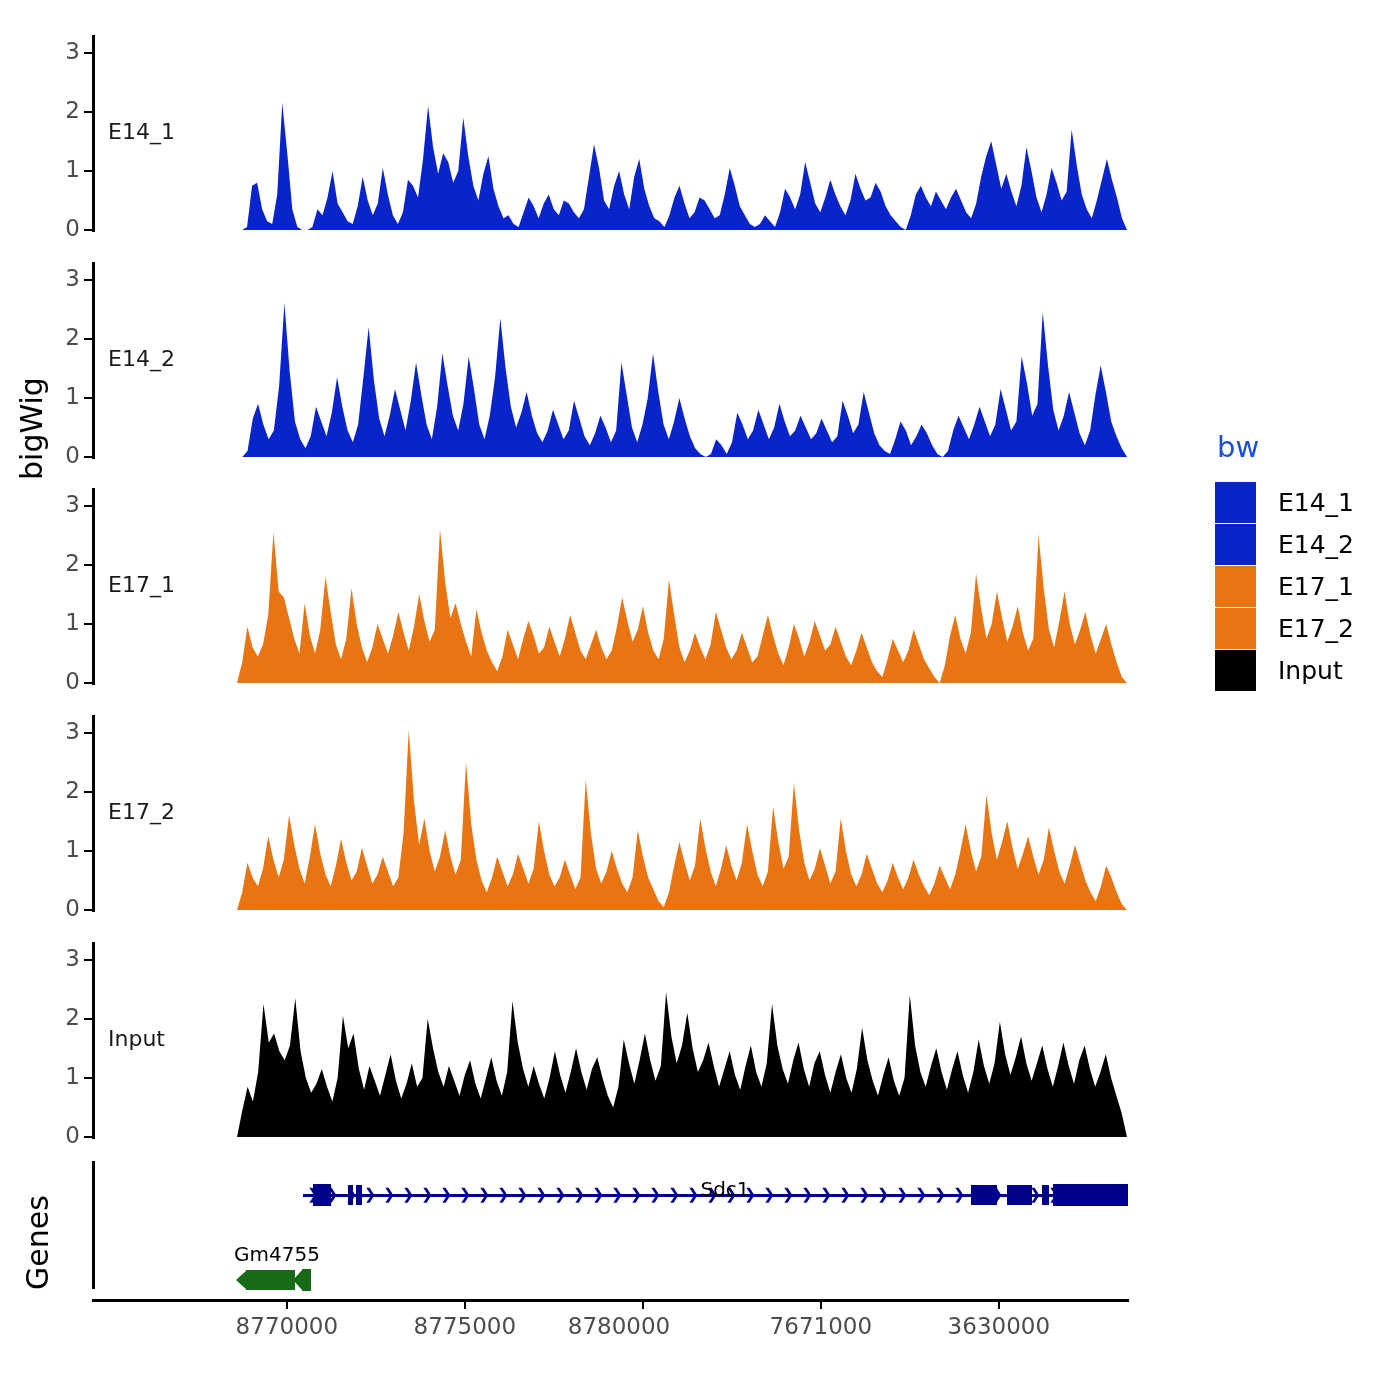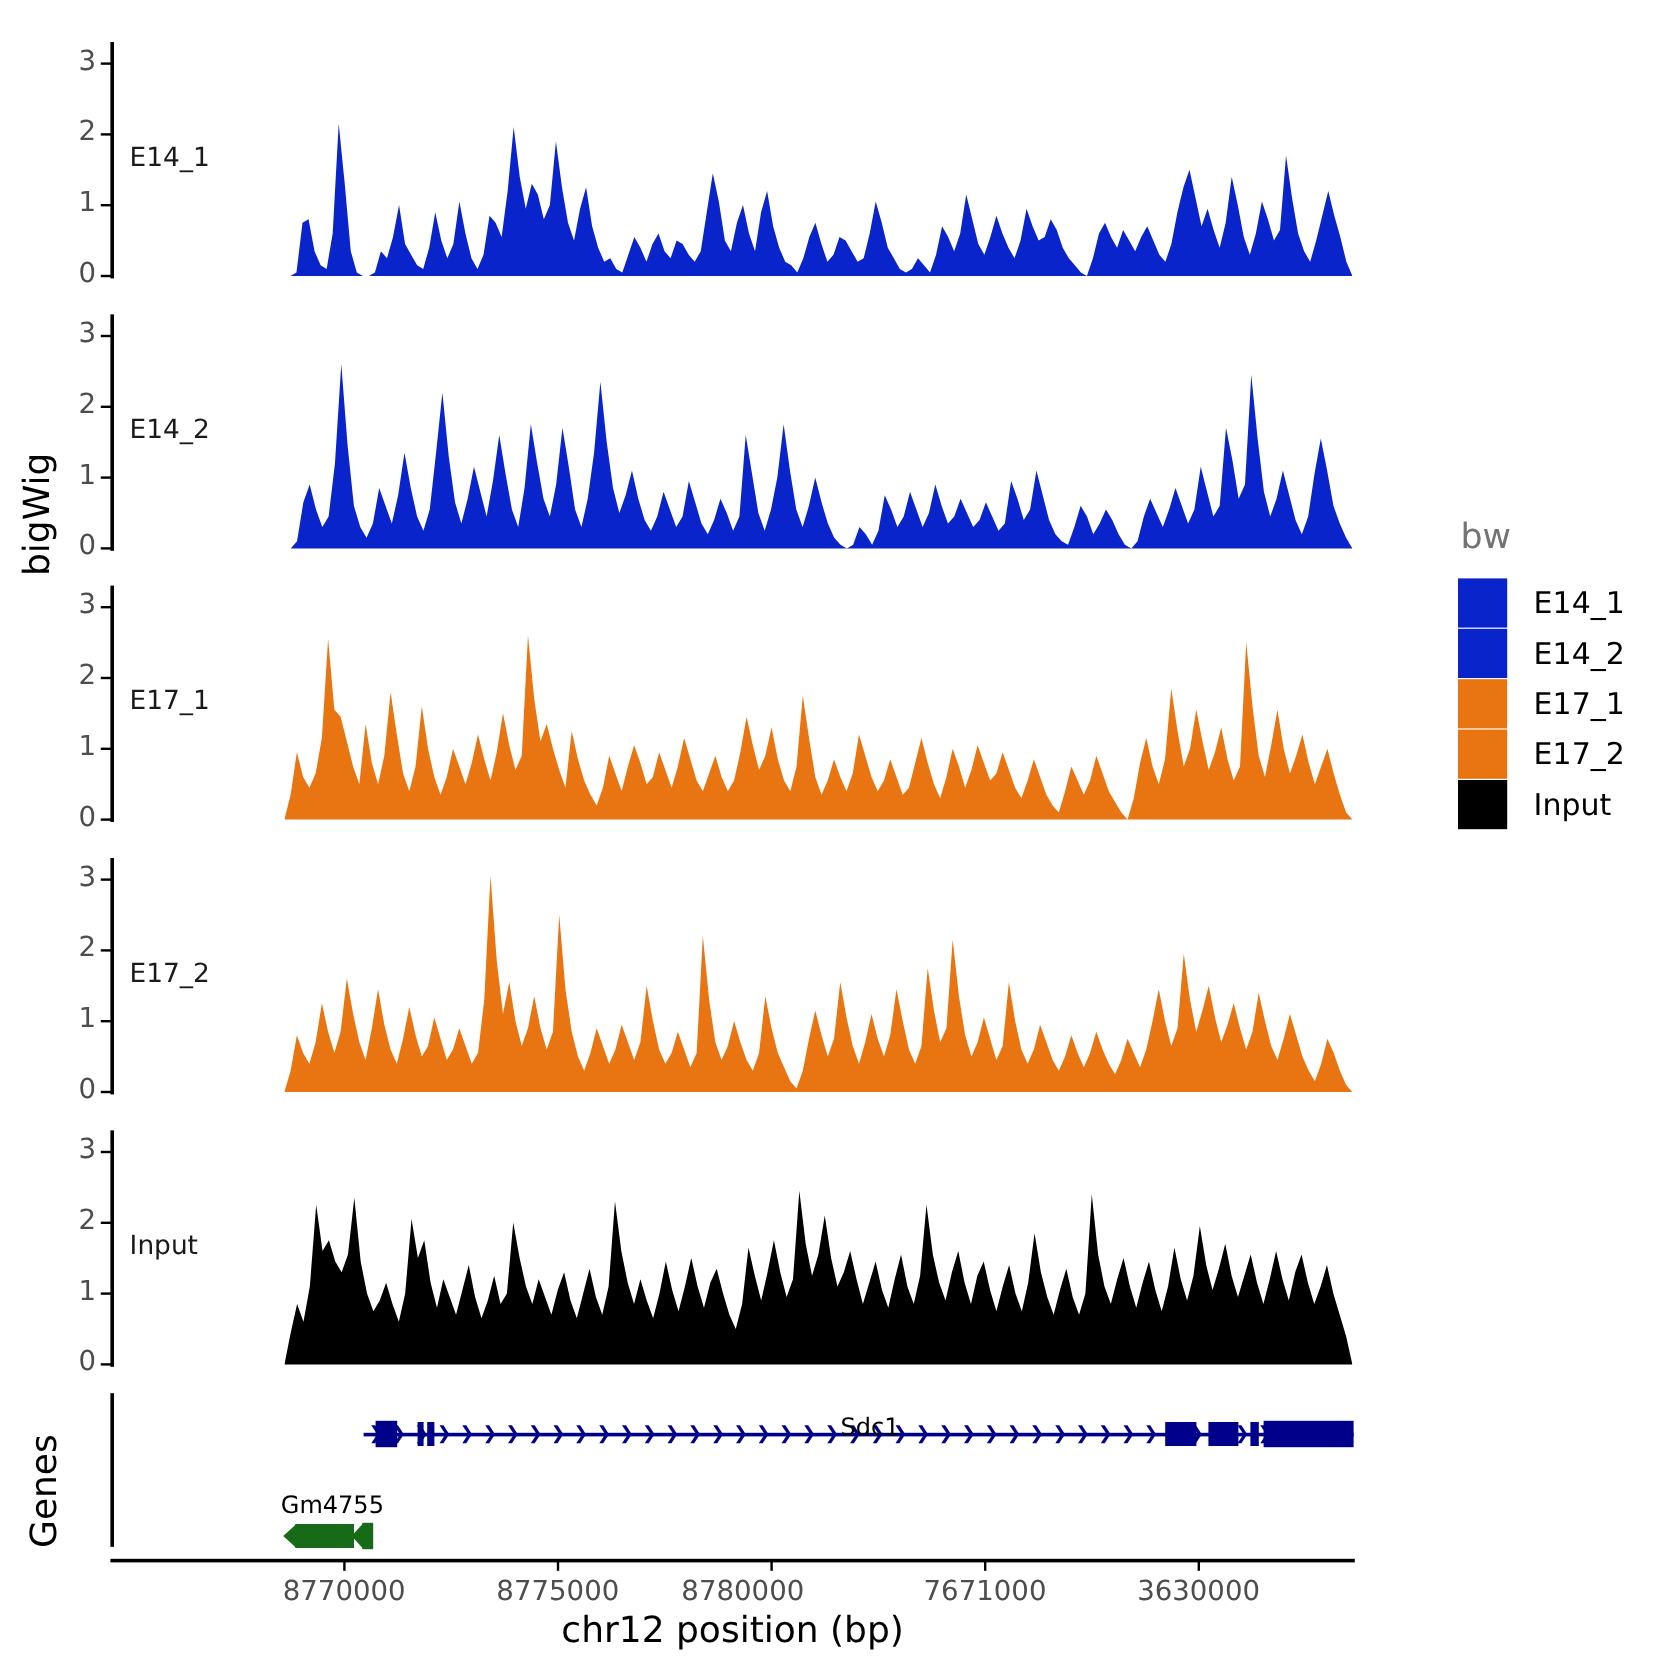--- a/index.html
+++ b/index.html
@@ -53,21 +53,21 @@
   .gene-line{ position:absolute; height:3px; }
   .gene-exon{ position:absolute; }
   .gene-name{
     position:absolute; font-size:20px; color:#000; white-space:nowrap;
     text-align:center; width:200px; margin-left:-100px;
   }
   .arrowglyph{ position:absolute; font-size:15px; line-height:1; }
 
   
   .legend{ position:absolute; left:1215px; top:430px; }
-  .legend-title{ font-size:29px; color:#737373; margin-bottom:17px; margin-left:2px;}
+  .legend-title{ font-size:29px; color:#1d4ed8; margin-bottom:17px; margin-left:2px;}
   .legend-row{ display:flex; align-items:center; height:42px; }
   .legend-key{ width:41px; height:41px; flex:0 0 auto; }
   .legend-label{ font-size:25px; color:#000; margin-left:22px; }
 </style>
 </head>
 <body>
 
 <div id="root">
 
   <div class="ylab-bigwig">bigWig</div>
@@ -208,21 +208,20 @@
       <div class="xticklabel" style="left: 286.84px;">8770000</div>
       <div class="xtick" style="left: 463.84px;"></div>
       <div class="xticklabel" style="left: 464.84px;">8775000</div>
       <div class="xtick" style="left: 641.84px;"></div>
       <div class="xticklabel" style="left: 619px;">8780000</div>
       <div class="xtick" style="left: 819.84px;"></div>
       <div class="xticklabel" style="left: 820.84px;">7671000</div>
       <div class="xtick" style="left: 997.84px;"></div>
       <div class="xticklabel" style="left: 998.84px;">3630000</div>
     </div>
-  <div class="xtitle">chr12 position (bp)</div>
 
   <div class="legend">
     <div class="legend-title">bw</div>
     <div id="legend-items">
         <div class="legend-row">
           <div class="legend-key" style="background: rgb(10, 36, 204);"></div>
           <div class="legend-label">E14_1</div>
         </div>
         <div class="legend-row">
           <div class="legend-key" style="background: rgb(10, 36, 204);"></div>

